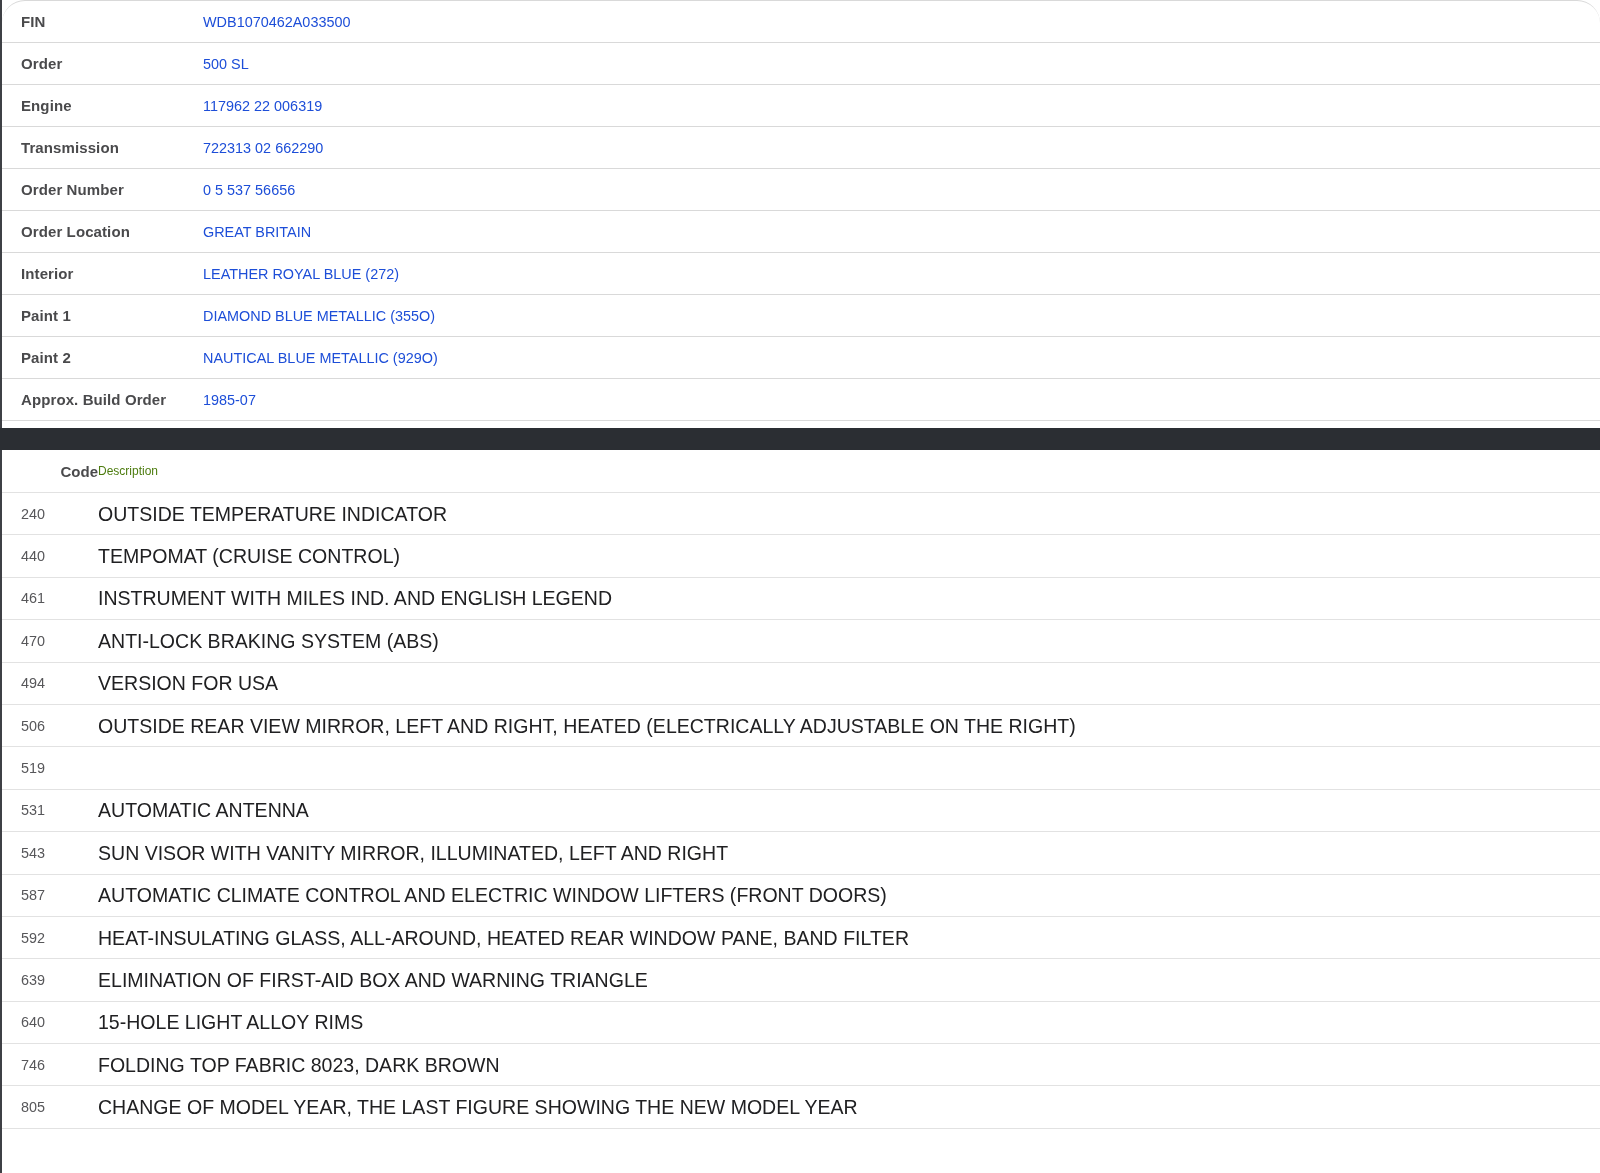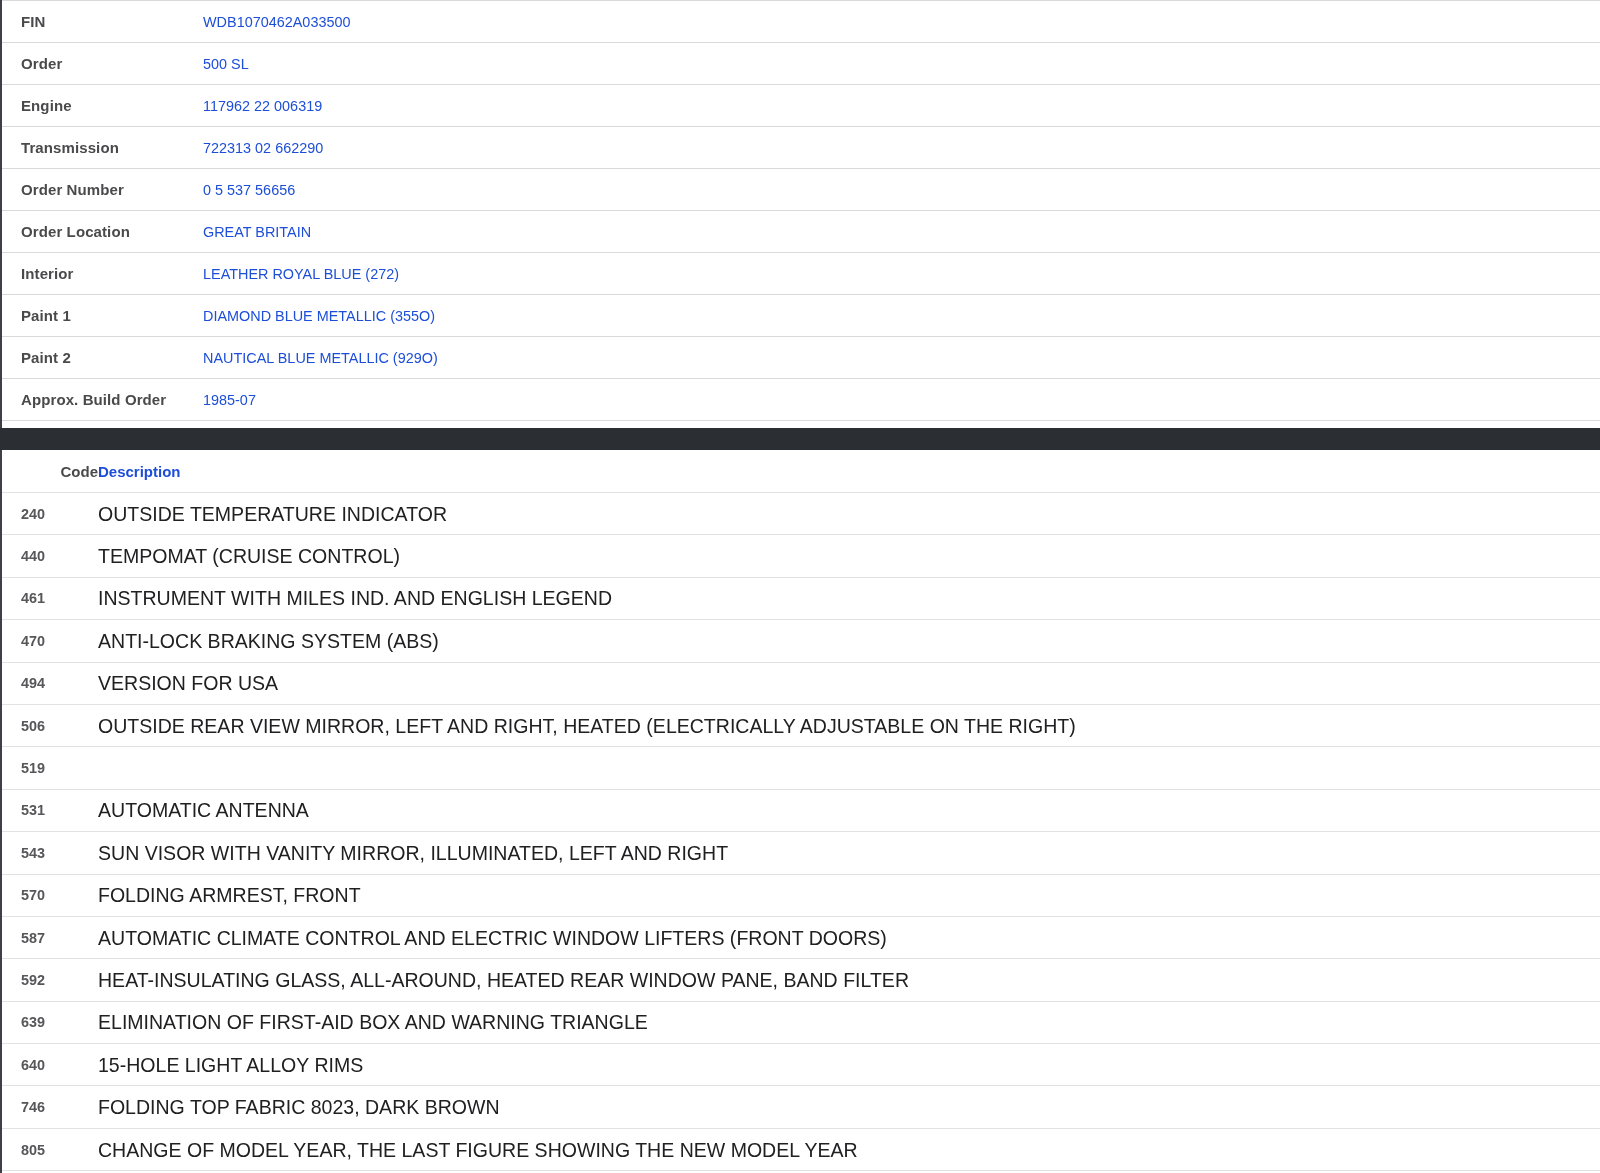--- a/index.html
+++ b/index.html
@@ -23,20 +23,21 @@
   }
   .content {
     position: absolute;
     left: 2px; top: 0;
     width: 1598px;
   }
 
   
   .info-table {
     border-top: 1px solid #d9d9d9;
+    border-radius: 23px;
   }
   .info-row {
     display: flex;
     align-items: center;
     height: 42px;
     box-sizing: border-box;
     border-bottom: 1px solid #d9d9d9;
     padding-left: 19px;
   }
   .info-label {
@@ -83,37 +84,37 @@
     text-align: right;
   }
   .col-code-header {
     width: 77px;
     flex: 0 0 77px;
     font-size: 15px;
     font-weight: 600;
     color: #4a4a4c;
   }
   .col-desc-header {
-    font-size: 15px;
-    font-weight: 700;
-    color: #1d4ed8;
+    font-size: 12px;
+    font-weight: 400;
+    color: #4d7c0f;
   }
   .code-row {
     display: flex;
     align-items: center;
     height: 42.4px;
     box-sizing: border-box;
     border-bottom: 1px solid #e2e2e2;
     padding-left: 19px;
   }
   .code-cell {
     width: 77px;
     flex: 0 0 77px;
     font-size: 15.5px;
-    font-weight: 700;
+    font-weight: 400;
     color: #57575a;
   }
   .desc-cell {
     font-size: 21px;
     font-weight: 400;
     color: #202022;
   }
 </style>
 </head>
 <body>
@@ -274,28 +275,20 @@
 
   <div class="code-row">
     <div class="code-cell">
       <span class="cond">543</span>
     </div>
     <div class="desc-cell">
       <span class="cond">SUN VISOR WITH VANITY MIRROR, ILLUMINATED, LEFT AND RIGHT</span>
     </div>
   </div>
 
-  <div class="code-row">
-    <div class="code-cell">
-      <span class="cond">570</span>
-    </div>
-    <div class="desc-cell">
-      <span class="cond">FOLDING ARMREST, FRONT</span>
-    </div>
-  </div>
 
   <div class="code-row">
     <div class="code-cell">
       <span class="cond">587</span>
     </div>
     <div class="desc-cell">
       <span class="cond">AUTOMATIC CLIMATE CONTROL AND ELECTRIC WINDOW LIFTERS (FRONT DOORS)</span>
     </div>
   </div>
 

